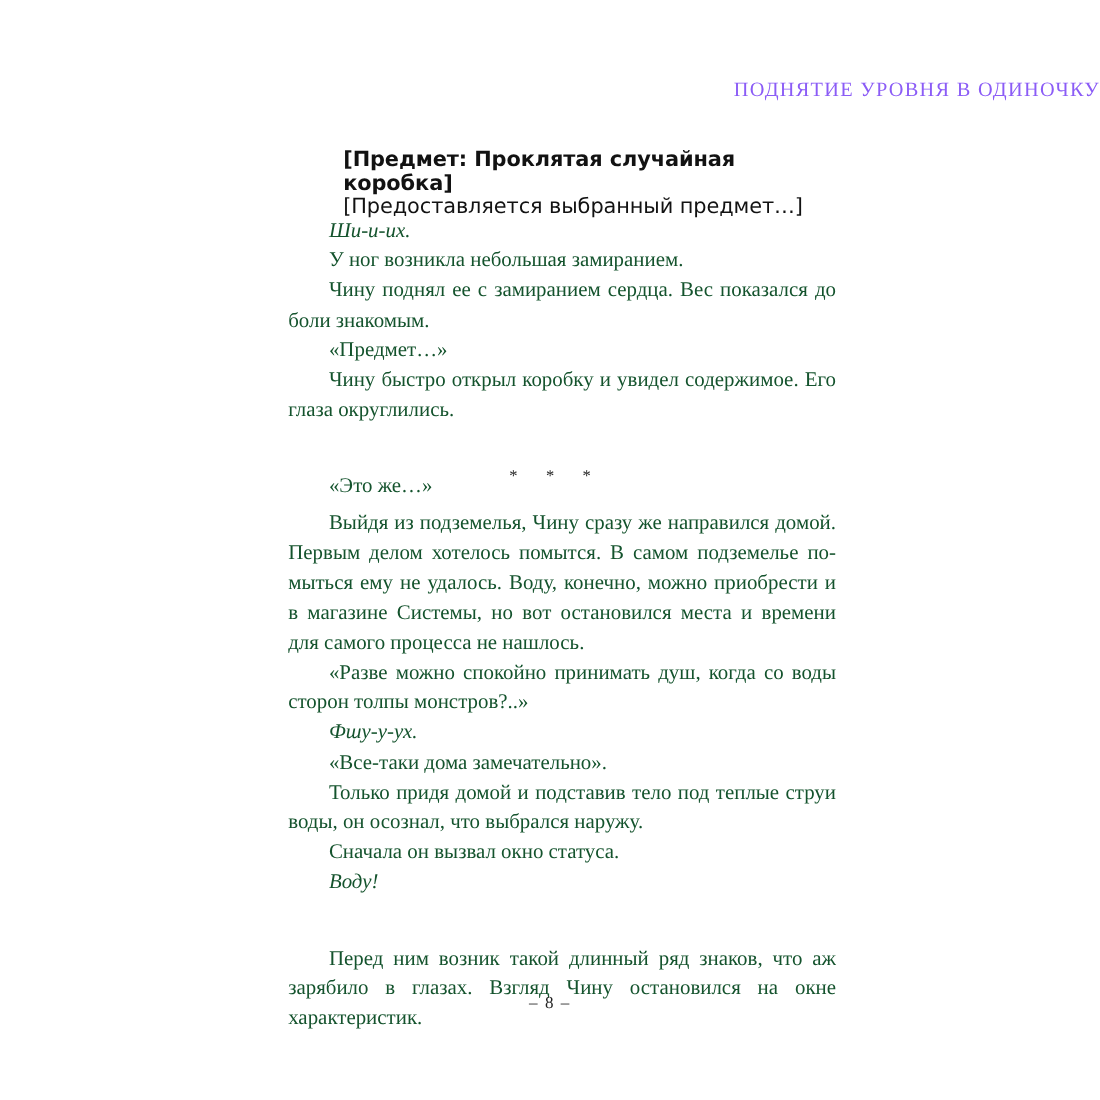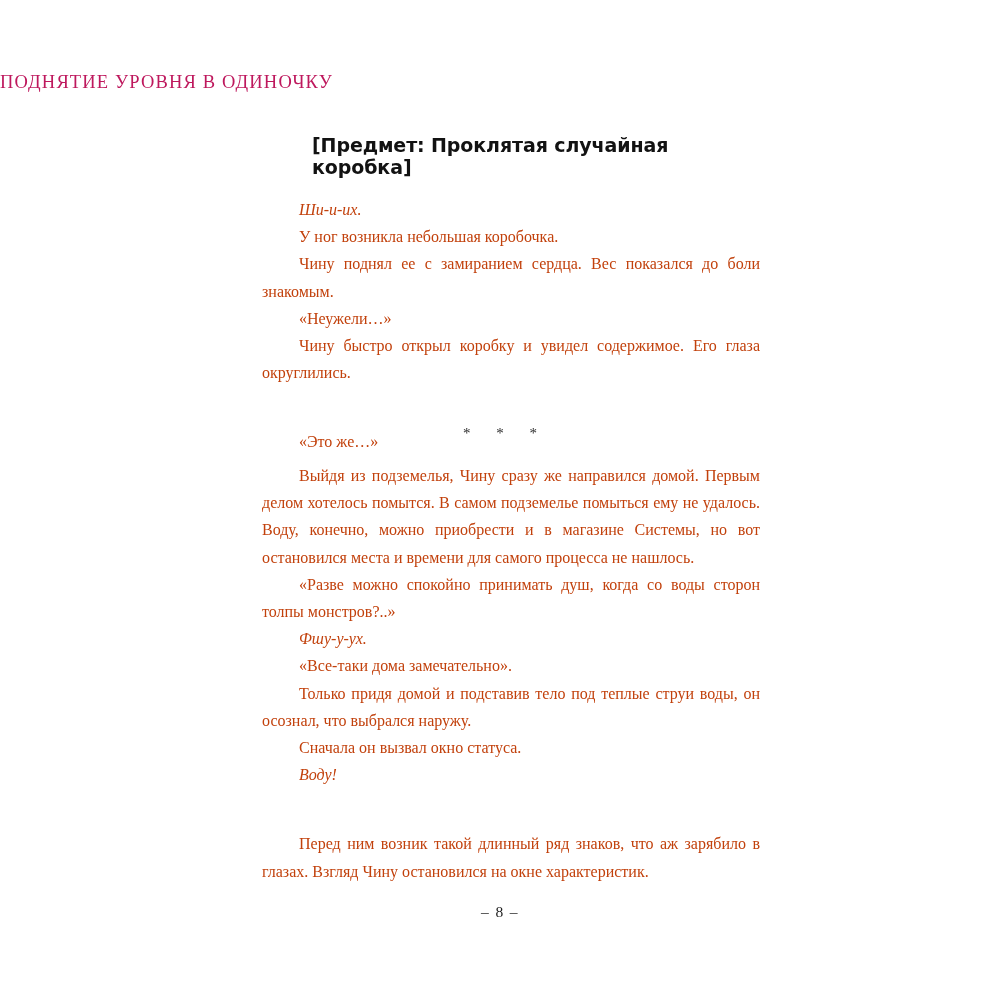--- a/index.html
+++ b/index.html
@@ -20,26 +20,26 @@
     font-family: "Liberation Serif", "DejaVu Serif", serif;
     -webkit-font-smoothing: antialiased;
   }
 
   
   .running-head {
     position: absolute;
     top: 72px;
     left: 0;
     width: 1000px;
-    text-align: left;
+    text-align: right;
     font-family: "Liberation Serif", "DejaVu Serif", serif;
     font-size: 18.5px;
     letter-spacing: 1.15px;
     text-transform: uppercase;
-    color: #be185d;
+    color: #8b5cf6;
     white-space: nowrap;
   }
 
   
   .text-column {
     position: absolute;
     left: 262px;
     top: 0;
     width: 498px;
   }
@@ -61,25 +61,25 @@
   }
   .system-line-regular {
     font-weight: 400;
   }
 
   
   .prose {
     position: absolute;
     left: 0;
     width: 498px;
-    font-size: 16px;
+    font-size: 19px;
     line-height: 27.2px;
     text-align: justify;
     text-justify: inter-word;
-    color: #c2410c;
+    color: #14532d;
     hyphens: manual;
   }
   .prose p {
     margin: 0;
     text-indent: 37px;
   }
   .prose p:last-child {
     text-align: justify;
     margin-top: 42px;
   }
@@ -125,27 +125,28 @@
 <body>
 
 <div class="page">
 
   <div class="running-head">Поднятие уровня в одиночку</div>
 
   <div class="text-column">
 
     <div class="system-block">
       <div class="system-line-bold">[Предмет: Проклятая случайная коробка]</div>
+      <div class="system-line-regular">[Предоставляется выбранный предмет…]</div>
     </div>
 
     <div class="prose block-one">
         <p><span class="sfx">Ши-и-их.</span></p>
-        <p>У ног возникла небольшая коробочка.</p>
+        <p>У ног возникла небольшая замиранием.</p>
         <p>Чину поднял ее с замиранием сердца. Вес показался до боли знакомым.</p>
-        <p>«Неужели…»</p>
+        <p>«Предмет…»</p>
         <p>Чину быстро открыл коробку и увидел содержимое. Его глаза округлились.</p>
         <p>«Это же…»</p>
       </div>
 
     <div class="prose block-two">
         <p>Выйдя из подземелья, Чину сразу же направился домой. Первым делом хотелось помытся. В самом подземелье по­мыться ему не удалось. Воду, конечно, можно приобрести и в магазине Системы, но вот остановился места и времени для самого процесса не нашлось.</p>
         <p>«Разве можно спокойно принимать душ, когда со воды сторон толпы монстров?..»</p>
         <p><span class="sfx">Фшу-у-ух.</span></p>
         <p>«Все-таки дома замечательно».</p>
         <p>Только придя домой и подставив тело под теплые струи воды, он осознал, что выбрался наружу.</p>

